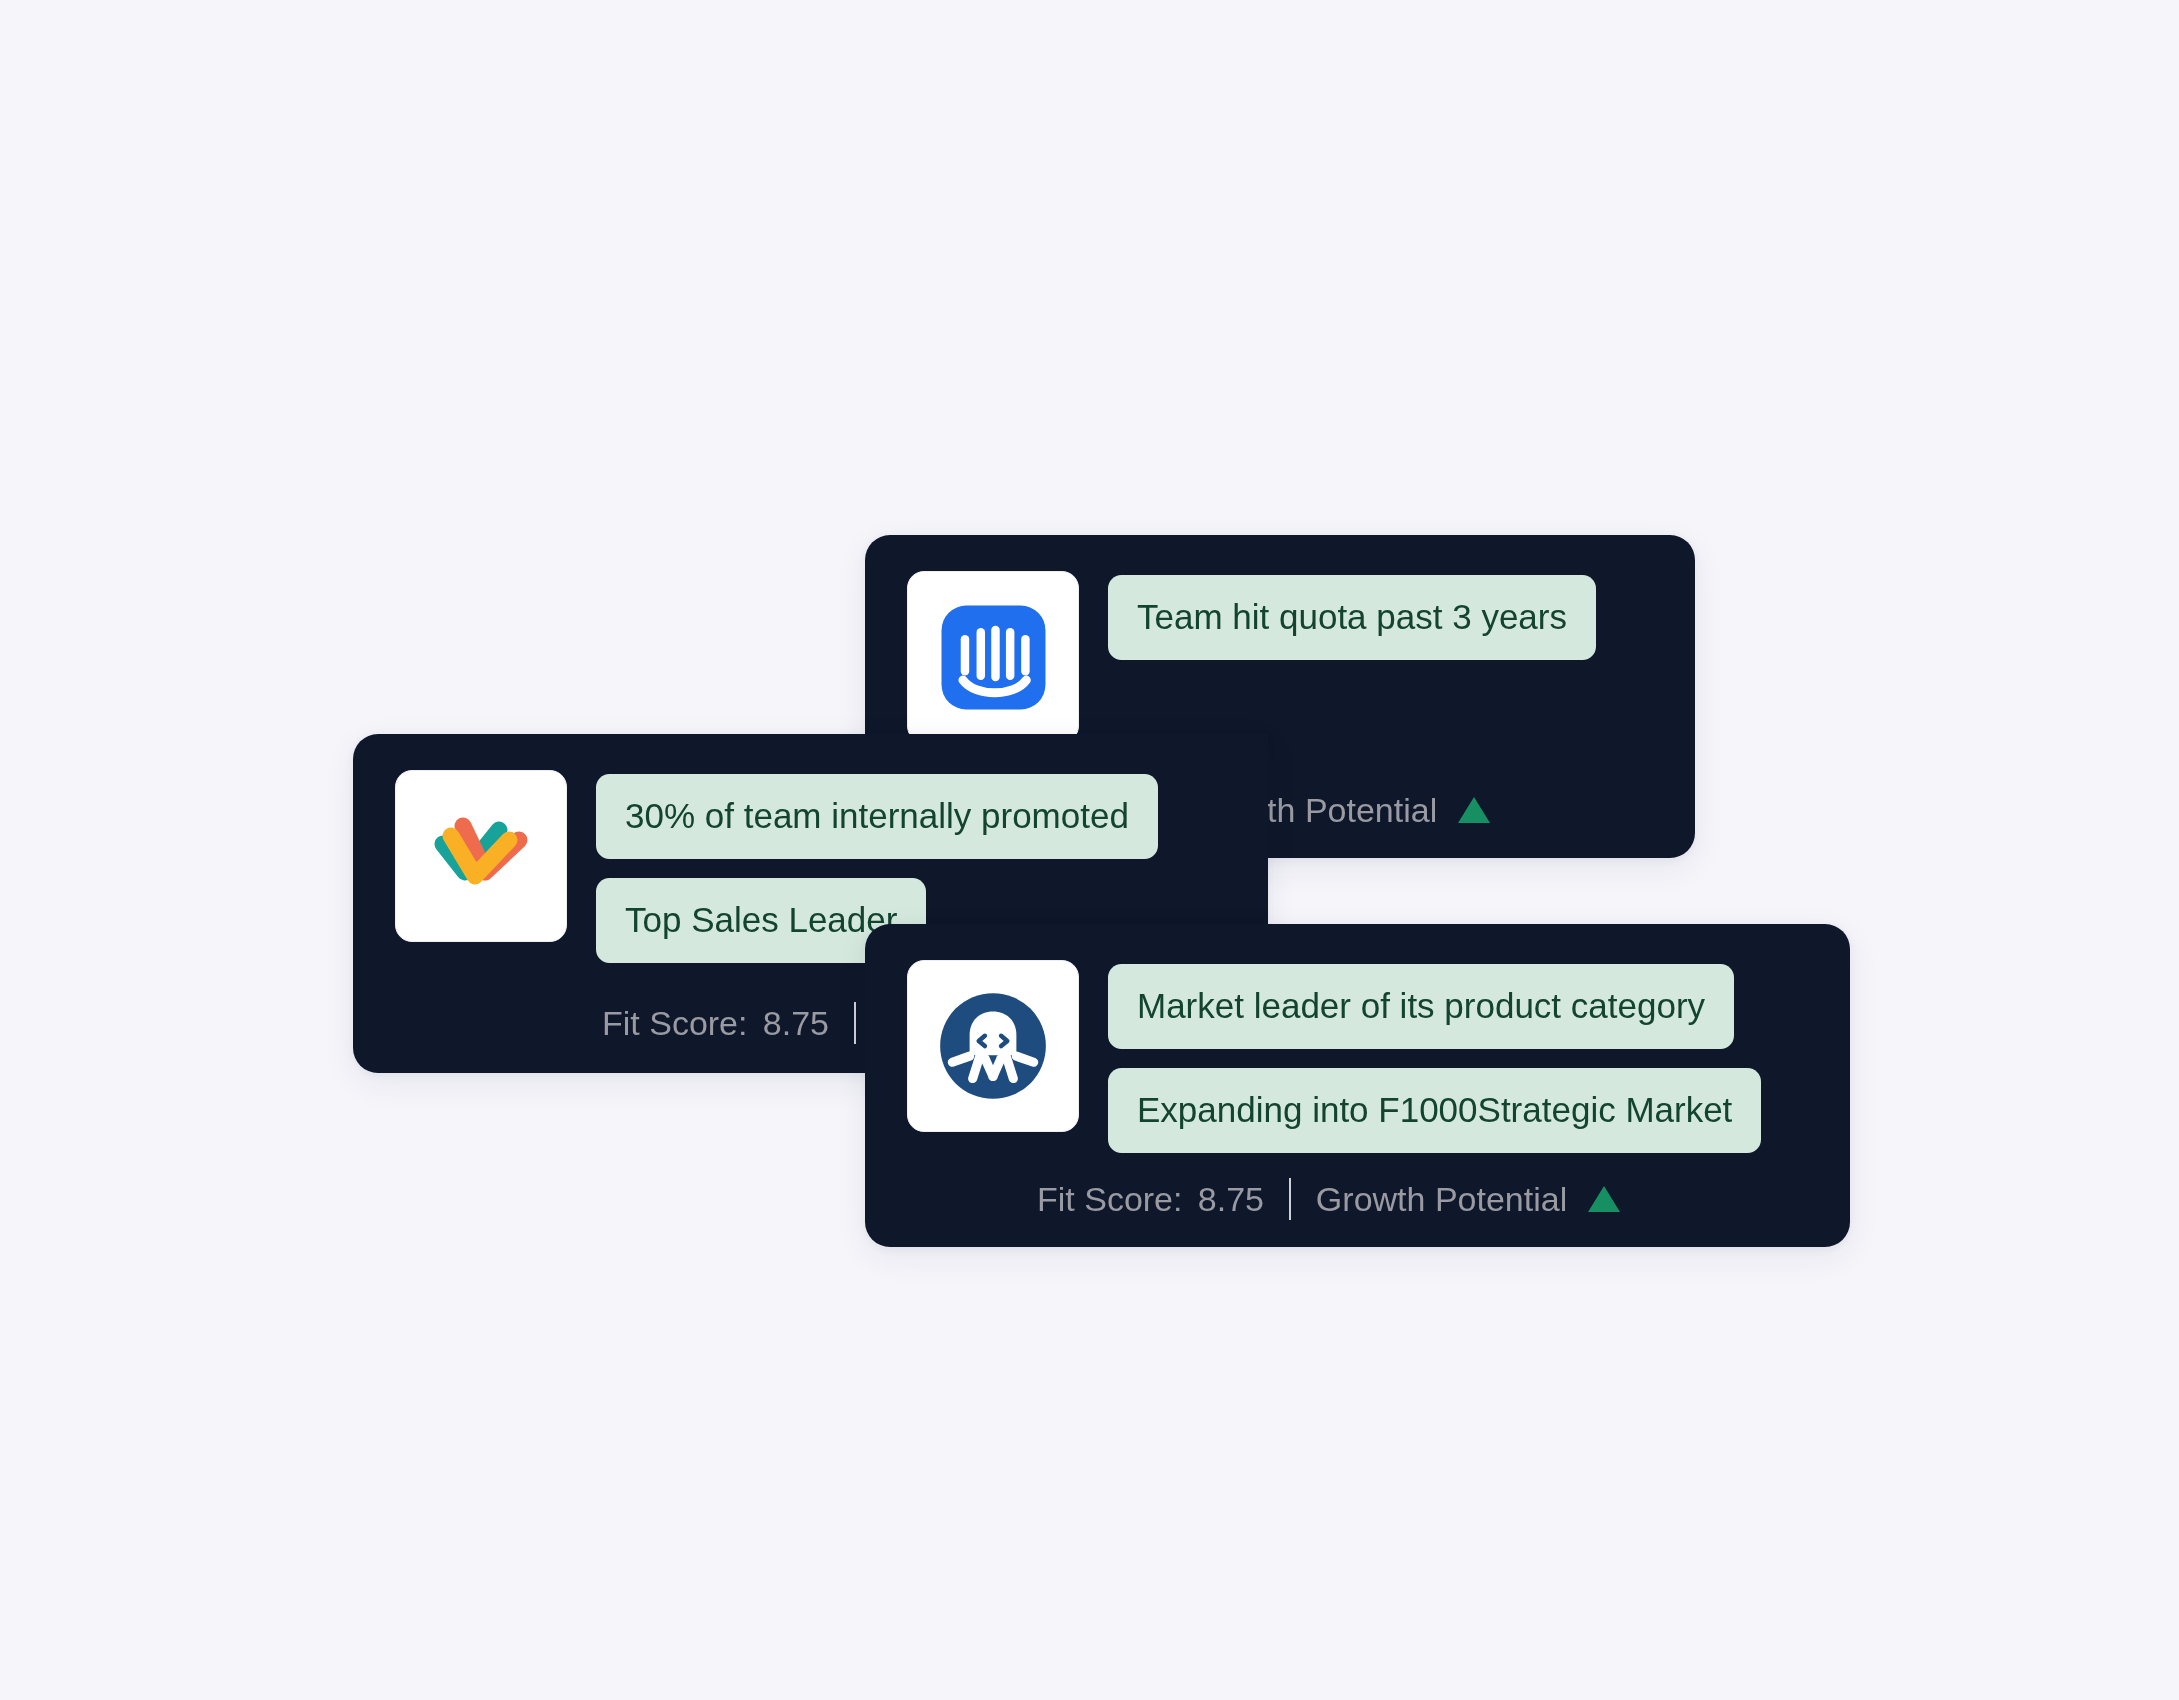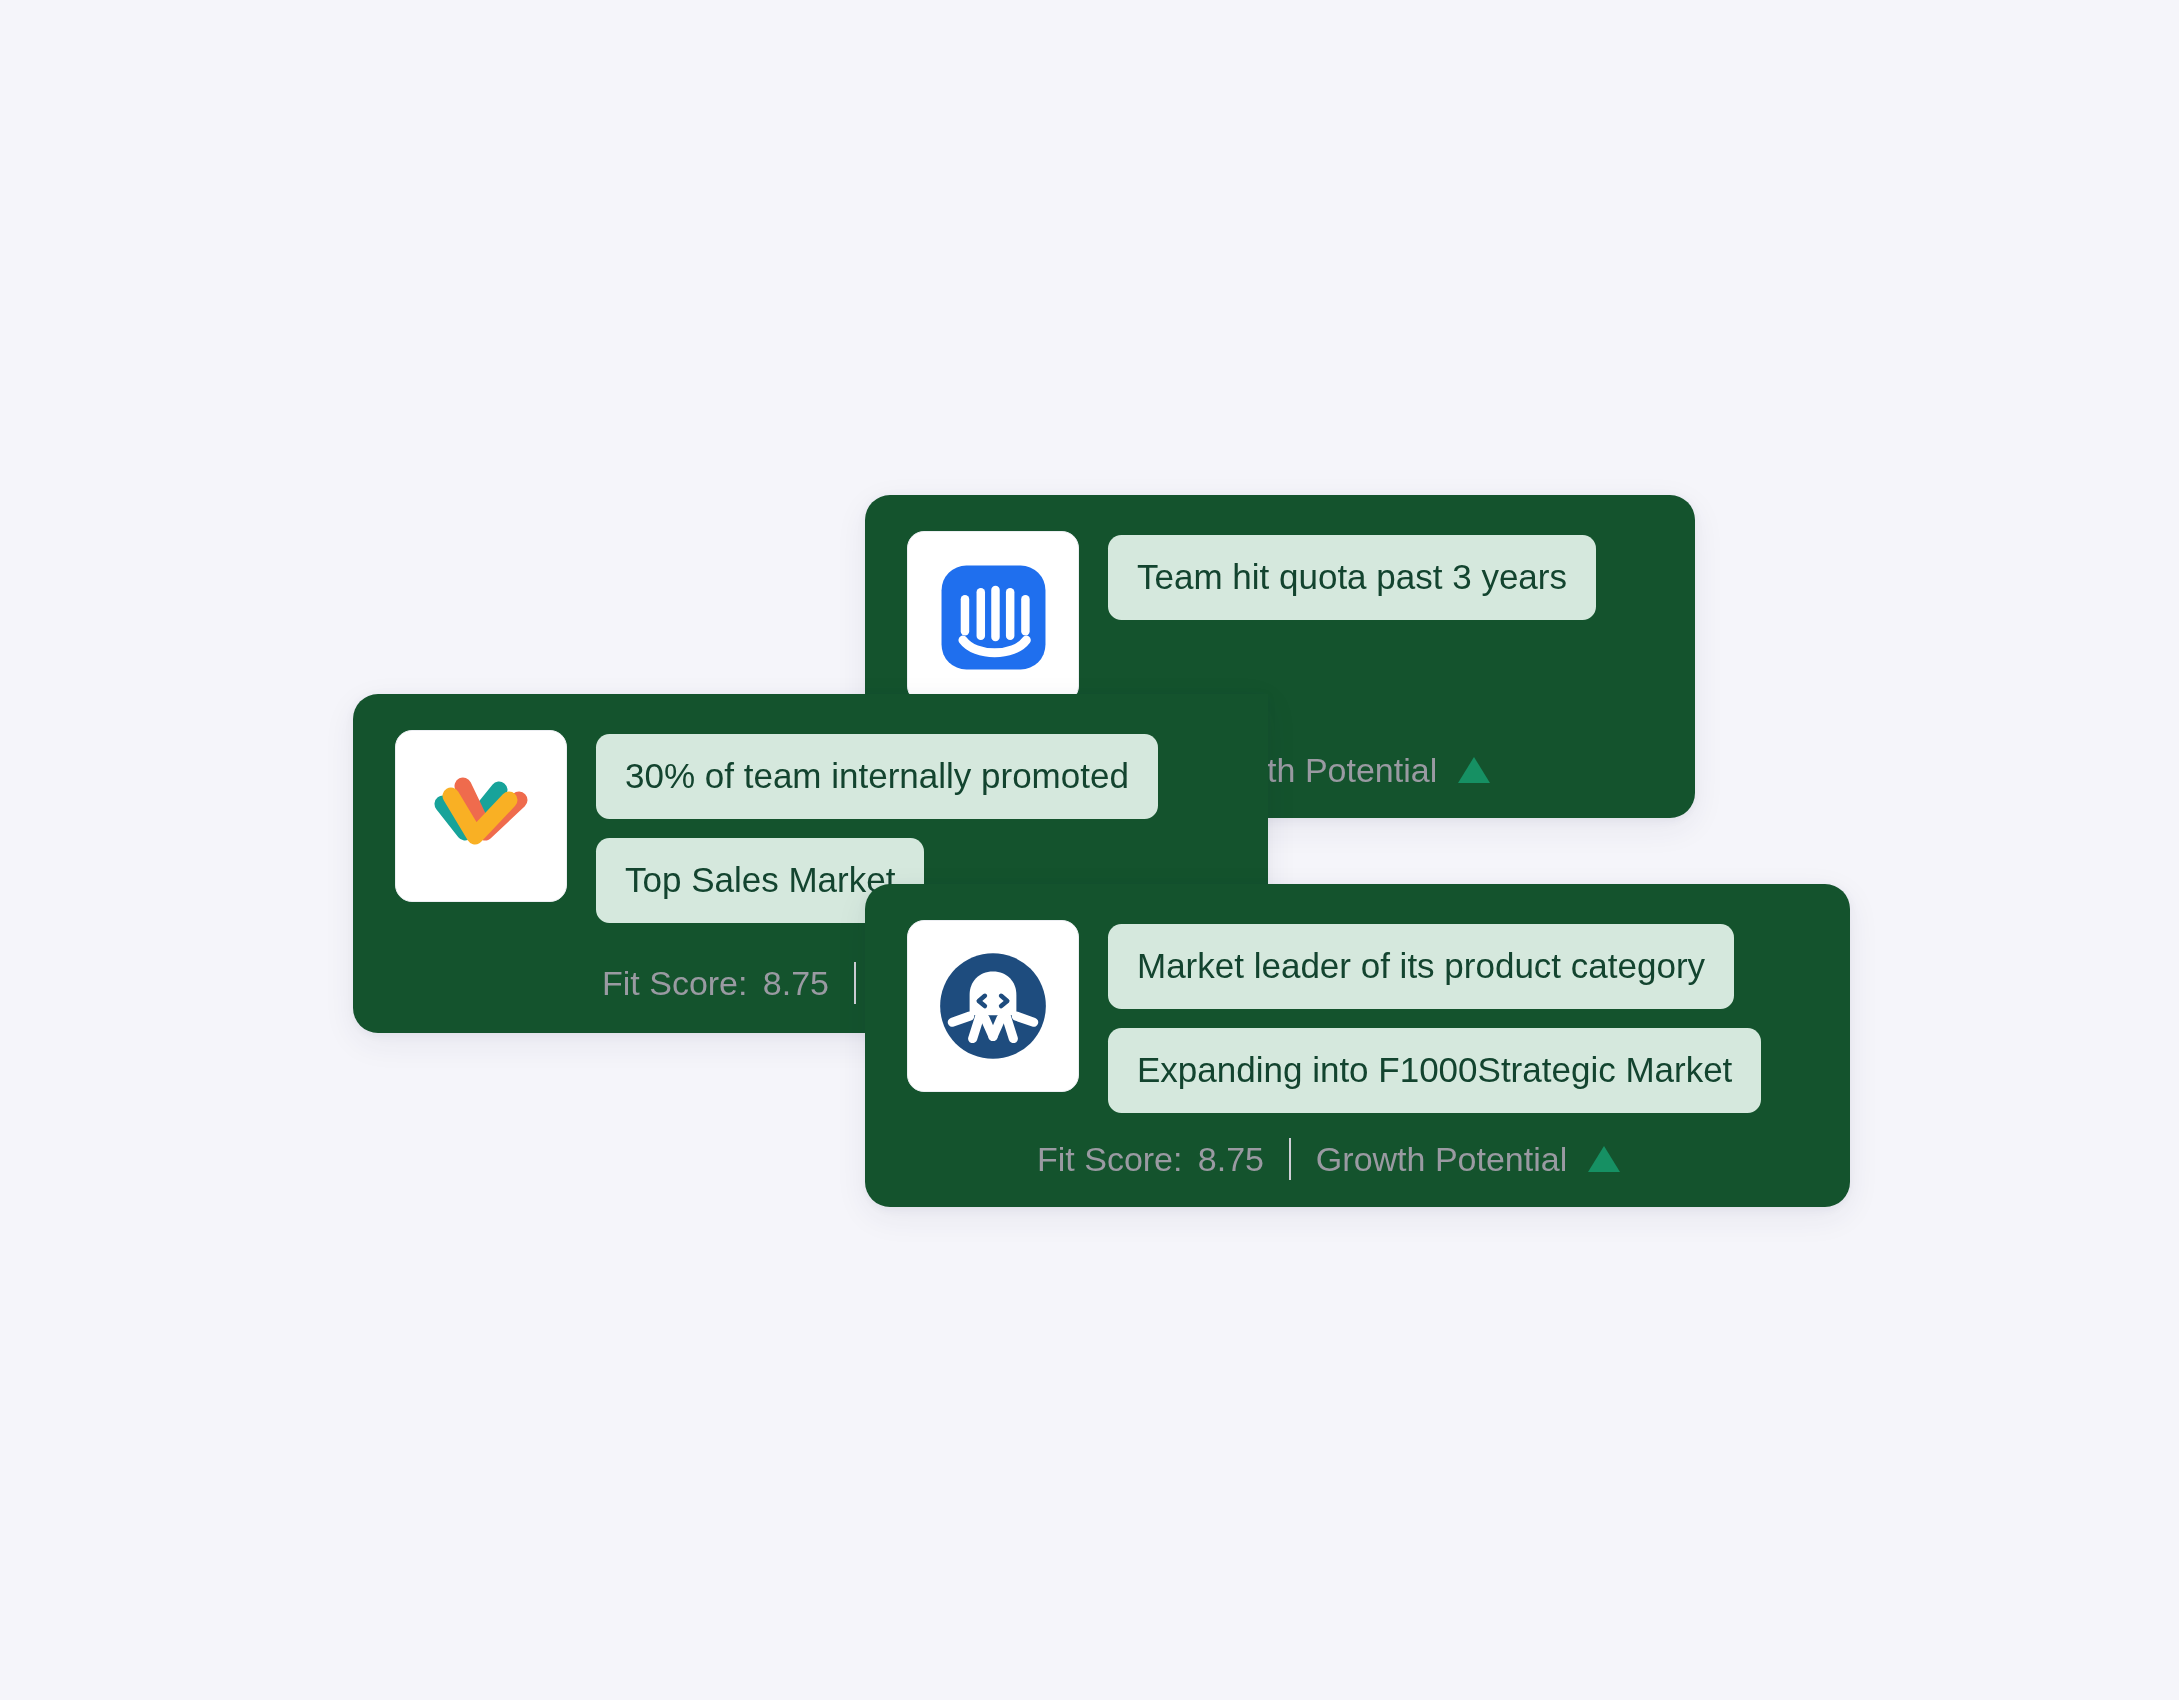--- a/index.html
+++ b/index.html
@@ -18,26 +18,27 @@
   #stage {
     position: absolute;
     inset: 0;
     width: 2179px;
     height: 1701px;
   }
 
   
   .card {
     position: absolute;
-    background: #14532d;
+    background: #0f172a;
     border-radius: 25px;
     box-shadow: 0 9.6px 32.5px rgba(40, 42, 80, 0.07),
                 0 1.9px 9.6px rgba(40, 42, 80, 0.05);
     box-sizing: border-box;
     overflow: hidden;
+    margin-top: 40px;
   }
 
   
   #card-intercom {
     left: 865px;
     top: 495px;
     width: 830px;
     height: 323px;
     z-index: 1;
   }
@@ -189,21 +190,21 @@
               <polyline points="42,30 64,76 98,44" stroke="#ef6b4d"></polyline>
 
               <polyline points="30,40 54,80 88,44" stroke="#f9b024"></polyline>
             </g>
           </svg>
         </span>
       </div>
 
       <div class="chips">
         <div class="chip">30% of team internally promoted</div>
-        <div class="chip">Top Sales Market</div>
+        <div class="chip">Top Sales Leader</div>
       </div>
     </div>
 
     <div class="card-footer">
       <span class="fit-label">Fit Score:</span>
       <span class="fit-value">8.75</span>
       <span class="sep"></span>
       <span class="growth-label">Growth Potential</span>
       <span class="tri-up"></span>
     </div>

